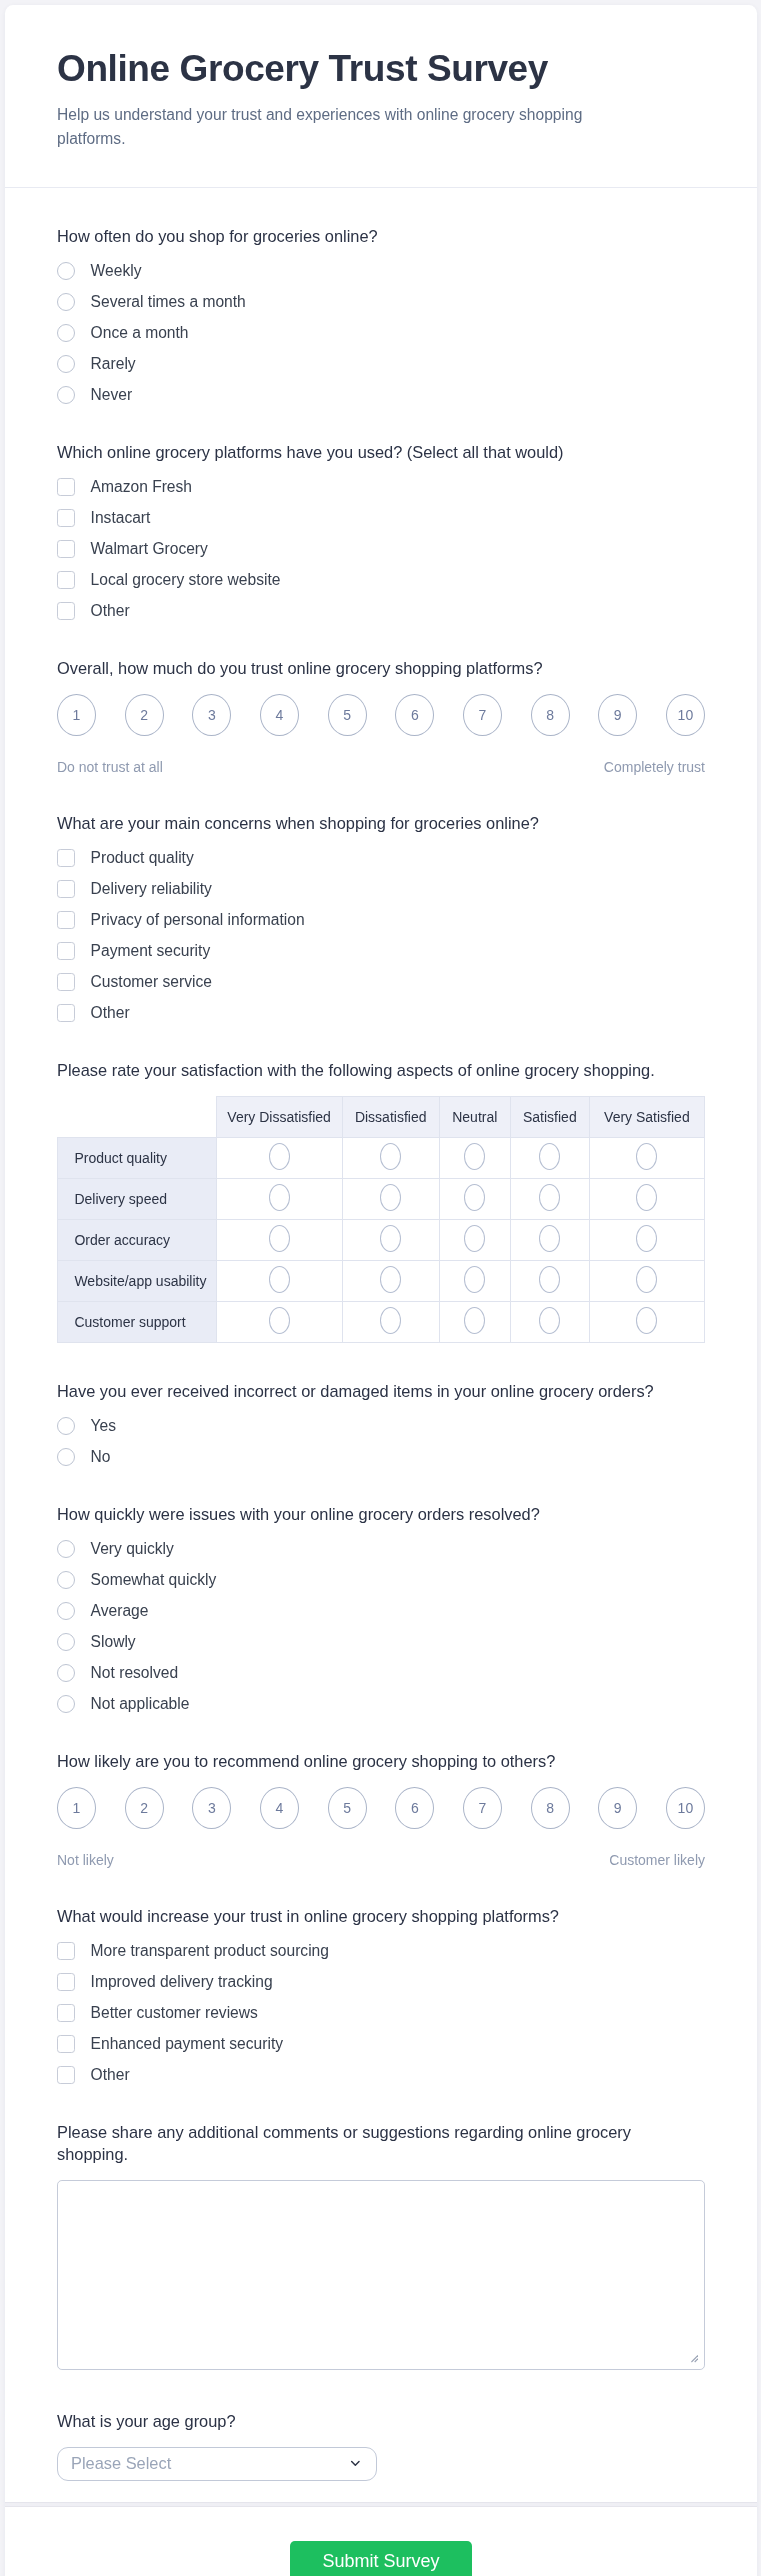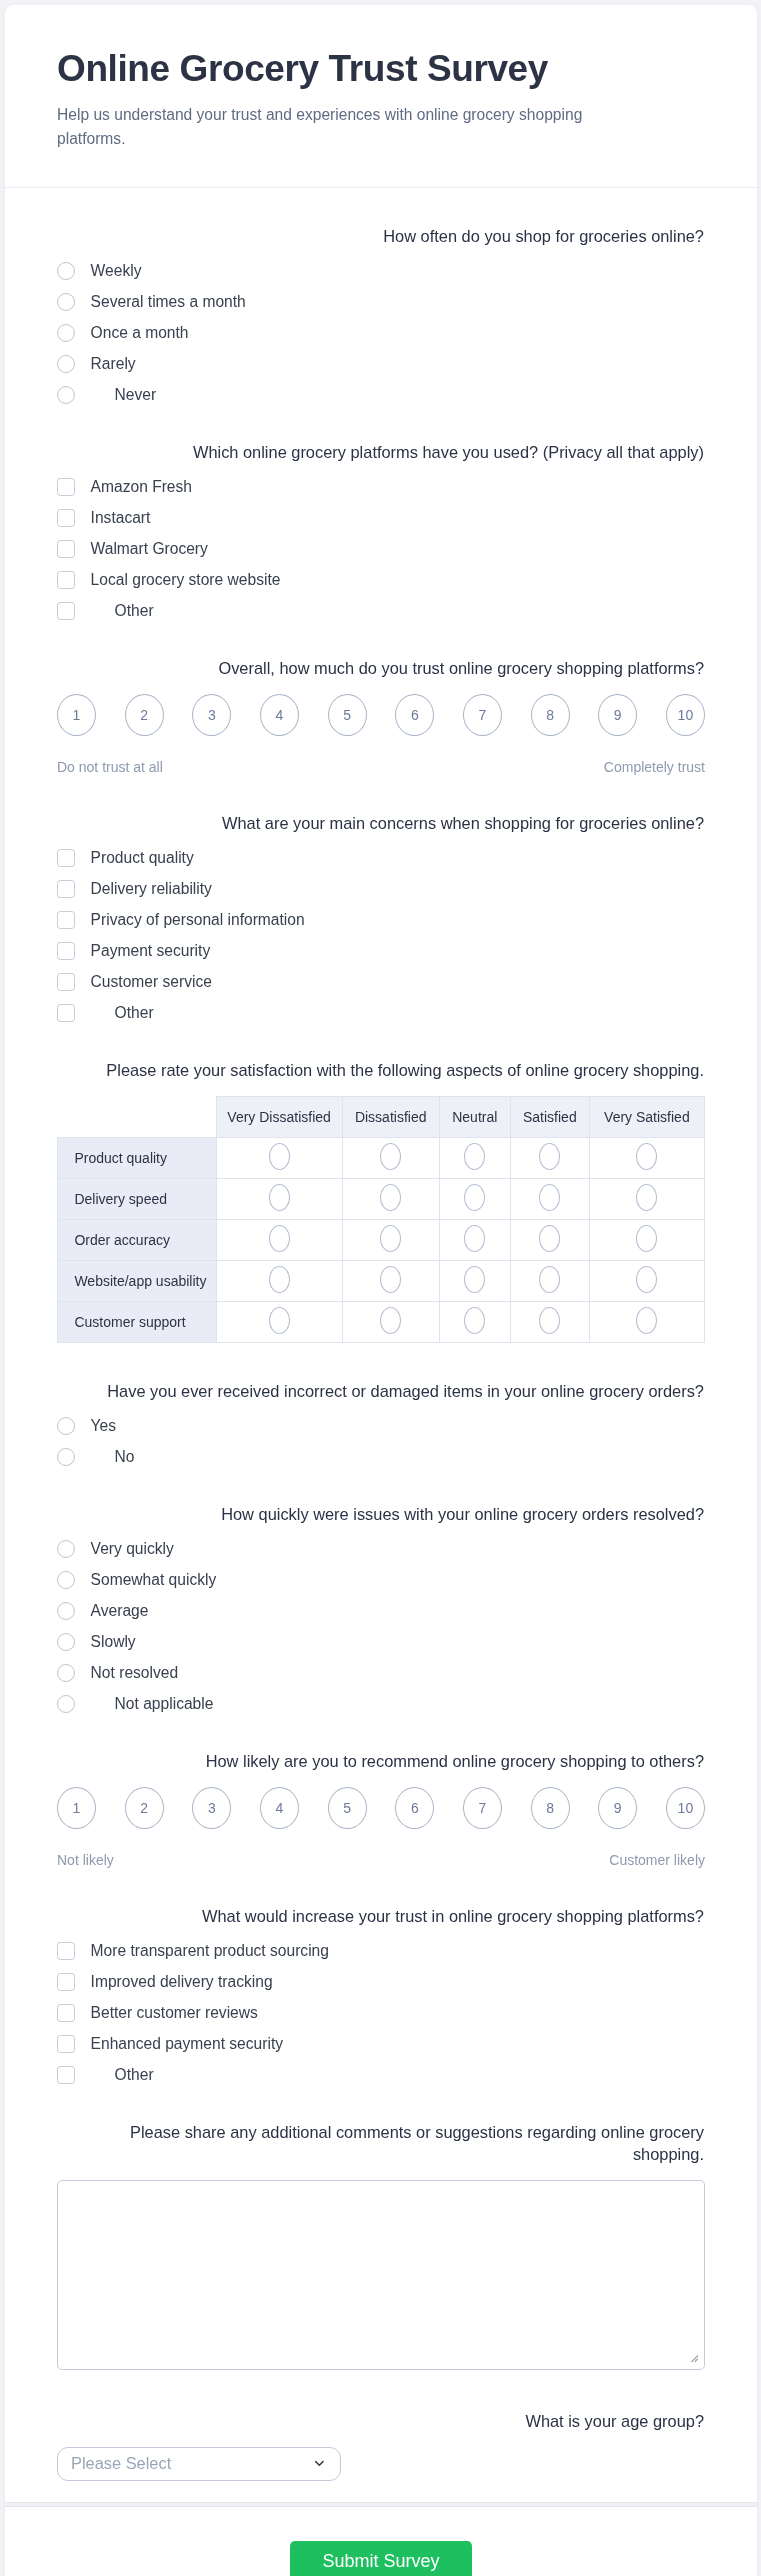--- a/index.html
+++ b/index.html
@@ -16,24 +16,24 @@
     border-radius:8.2px; box-shadow:0 1.6px 4.9px rgba(40,50,90,0.06);
     overflow:hidden;
   }
   
   .form-header { padding:43px 52px 36px; border-bottom:1.6px solid #e8eaf2; }
   .form-title { font-size:37px; font-weight:700; letter-spacing:-0.4px; margin:0 0 13px; color:#2c3345; }
   .form-subtitle { font-size:15.6px; line-height:1.55; color:#5e6c84; max-width:557px; }
 
   
   .question { padding:0 52px; margin-top:38px; }
-  .q-label { font-size:16.4px; font-weight:500; color:#2b3245; line-height:1.3; max-width:647px; margin-bottom:14.7px;text-align:right; }
+  .q-label { font-size:16.4px; font-weight:500; color:#2b3245; line-height:1.3; max-width:647px; margin-bottom:14.7px; }
 
   .opt-row { display:flex; align-items:center; margin-bottom:12.3px; cursor:pointer;margin-top:13px; }
-  .opt-row:last-child { margin-bottom:0;gap:24px; }
+  .opt-row:last-child { margin-bottom:0; }
   .radio-ctrl {
     width:18px; height:18px; border:1.6px solid #bdc4d2; border-radius:50%;
     background:#fff; flex:0 0 auto;
   }
   .check-ctrl {
     width:18px; height:18px; border:1.6px solid #c7ccd8; border-radius:3.3px;
     background:#fff; flex:0 0 auto;
   }
   .opt-label { font-size:15.6px; color:#39414f; margin-left:15.6px; }
 
@@ -70,21 +70,21 @@
   .textarea-wrap { position:relative; max-width:678px; }
   .comments-box {
     width:100%; height:190px; border:1.6px solid #c5cbd9; border-radius:4.9px;
     background:#fff; resize:none; font-family:"Liberation Sans", sans-serif;
     font-size:15.6px; color:#2c3345; padding:11.5px 13px; outline:none;
   }
   .resize-handle { position:absolute; right:6.6px; bottom:9.8px; pointer-events:none; }
 
   
   .select-box {
-    width:284px; height:34px; border:1.6px solid #c2c9d8; border-radius:11px;
+    width:320px; height:34px; border:1.6px solid #c2c9d8; border-radius:11px;
     background:#fff; display:flex; align-items:center; justify-content:space-between;
     padding:0 13px 0 13px; cursor:pointer;
   }
   .select-placeholder { font-size:16.4px; color:#9aa5b8; }
 
   
   .section-divider { margin-top:21px; height:4.9px; background:#efeff4; border-top:0.8px solid #e5e5ec; border-bottom:0.8px solid #e5e5ec; }
   .submit-row { padding:34px 0 41px; display:flex; justify-content:center; }
   .submit-btn {
     min-width:182px; height:41px; border:none; border-radius:4.9px;
@@ -121,21 +121,21 @@
         <span class="radio-ctrl"></span>
         <span class="opt-label">Rarely</span>
       </div>
       <div class="opt-row">
         <span class="radio-ctrl"></span>
         <span class="opt-label">Never</span>
       </div>
     </div>
 
     <div class="question">
-      <div class="q-label">Which online grocery platforms have you used? (Privacy all that apply)</div>
+      <div class="q-label">Which online grocery platforms have you used? (Select all that would)</div>
       <div class="opt-row">
         <span class="check-ctrl"></span>
         <span class="opt-label">Amazon Fresh</span>
       </div>
       <div class="opt-row">
         <span class="check-ctrl"></span>
         <span class="opt-label">Instacart</span>
       </div>
       <div class="opt-row">
         <span class="check-ctrl"></span>

